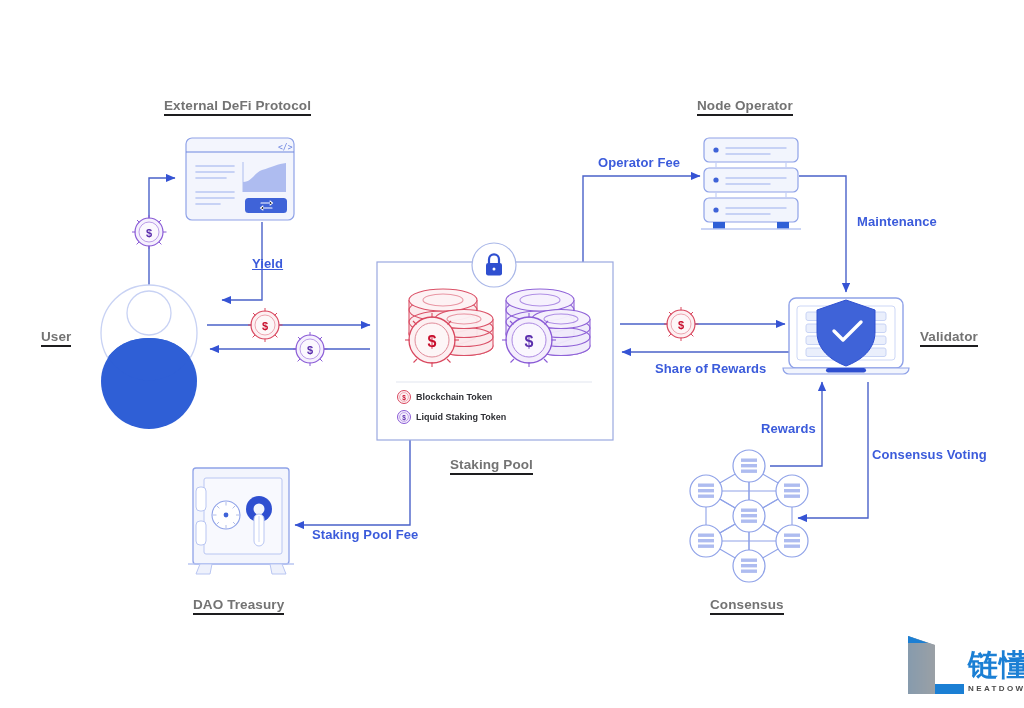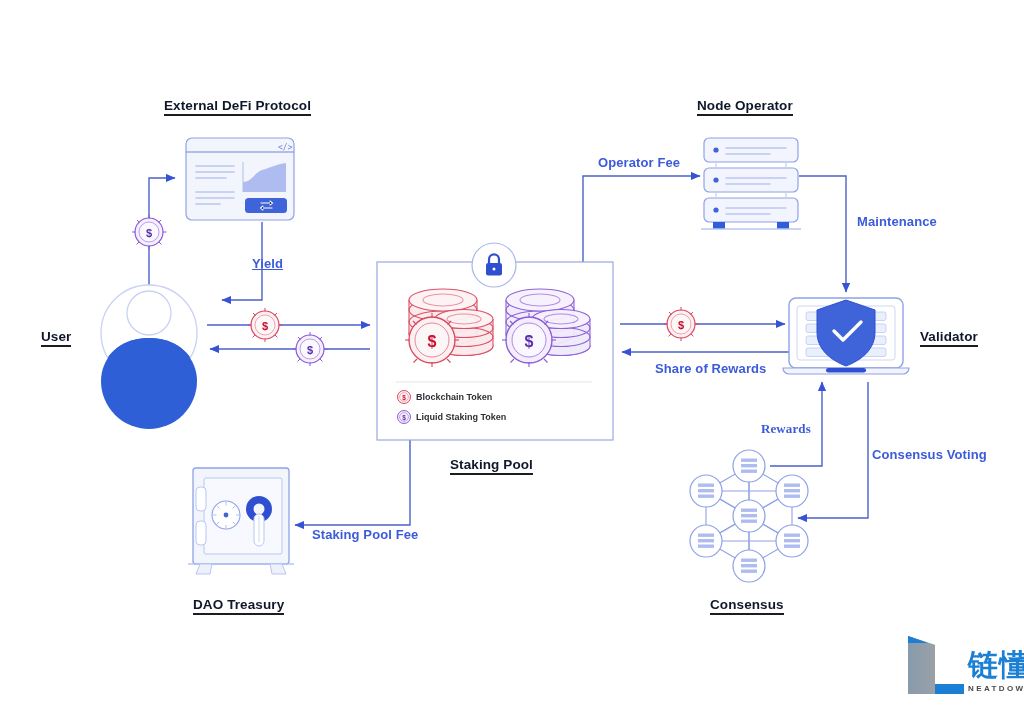--- a/index.html
+++ b/index.html
@@ -1,20 +1,20 @@
 <!DOCTYPE html>
 <html><head>
 <meta charset="utf-8">
 <style>
   html,body{margin:0;padding:0;background:#ffffff;}
   body{width:1024px;height:708px;position:relative;overflow:hidden;
        font-family:"Liberation Sans","DejaVu Sans",sans-serif;}
   #canvas{position:absolute;left:0;top:0;width:1024px;height:708px;}
   svg.layer{position:absolute;left:0;top:0;width:1024px;height:708px;}
-  .node-title{position:absolute;font-size:13.5px;font-weight:700;color:#0f172a;
+  .node-title{position:absolute;font-size:13.5px;font-weight:700;color:#737373;
       white-space:nowrap;border-bottom:2px solid #1d1d1f;padding-bottom:1px;letter-spacing:.1px;}
   .edge-label{position:absolute;font-size:13px;font-weight:600;color:#3b5bdb;
       white-space:nowrap;letter-spacing:.1px;}
   .legend-row{position:absolute;display:flex;align-items:center;gap:7px;
       font-size:9px;font-weight:700;color:#2f3035;white-space:nowrap;}
   .legend-label{font-size:9px;font-weight:700;color:#2f3035;}
   .wm-cn{position:absolute;font-size:30px;font-weight:700;color:#1b7fd4;
       letter-spacing:1px;white-space:nowrap;font-family:"DejaVu Sans",sans-serif;}
   .wm-en{position:absolute;font-size:8px;font-weight:700;color:#4a4a4a;
       letter-spacing:2.4px;white-space:nowrap;}
@@ -400,21 +400,21 @@
   <div class="node-title" style="left:41px;top:329px;">User</div>
   <div class="node-title" style="left:450px;top:457px;">Staking Pool</div>
   <div class="node-title" style="left:920px;top:329px;">Validator</div>
   <div class="node-title" style="left:193px;top:597px;">DAO Treasury</div>
   <div class="node-title" style="left:710px;top:597px;">Consensus</div>
 
   <div class="edge-label" style="left:252px;top:256px;text-decoration:underline;">Yield</div>
   <div class="edge-label" style="left:598px;top:155px;">Operator Fee</div>
   <div class="edge-label" style="left:857px;top:214px;">Maintenance</div>
   <div class="edge-label" style="left:655px;top:361px;">Share of Rewards</div>
-  <div class="edge-label" style="left:761px;top:421px;font-family:Liberation Serif, serif;">Rewards</div>
+  <div class="edge-label" style="left:761px;top:421px;">Rewards</div>
   <div class="edge-label" style="left:872px;top:447px;">Consensus Voting</div>
   <div class="edge-label" style="left:312px;top:527px;">Staking Pool Fee</div>
 
   <div class="legend-row" style="left:416px;top:392px;">
     <span class="legend-label">Blockchain Token</span>
   </div>
   <div class="legend-row" style="left:416px;top:412px;">
     <span class="legend-label">Liquid Staking Token</span>
   </div>
 

